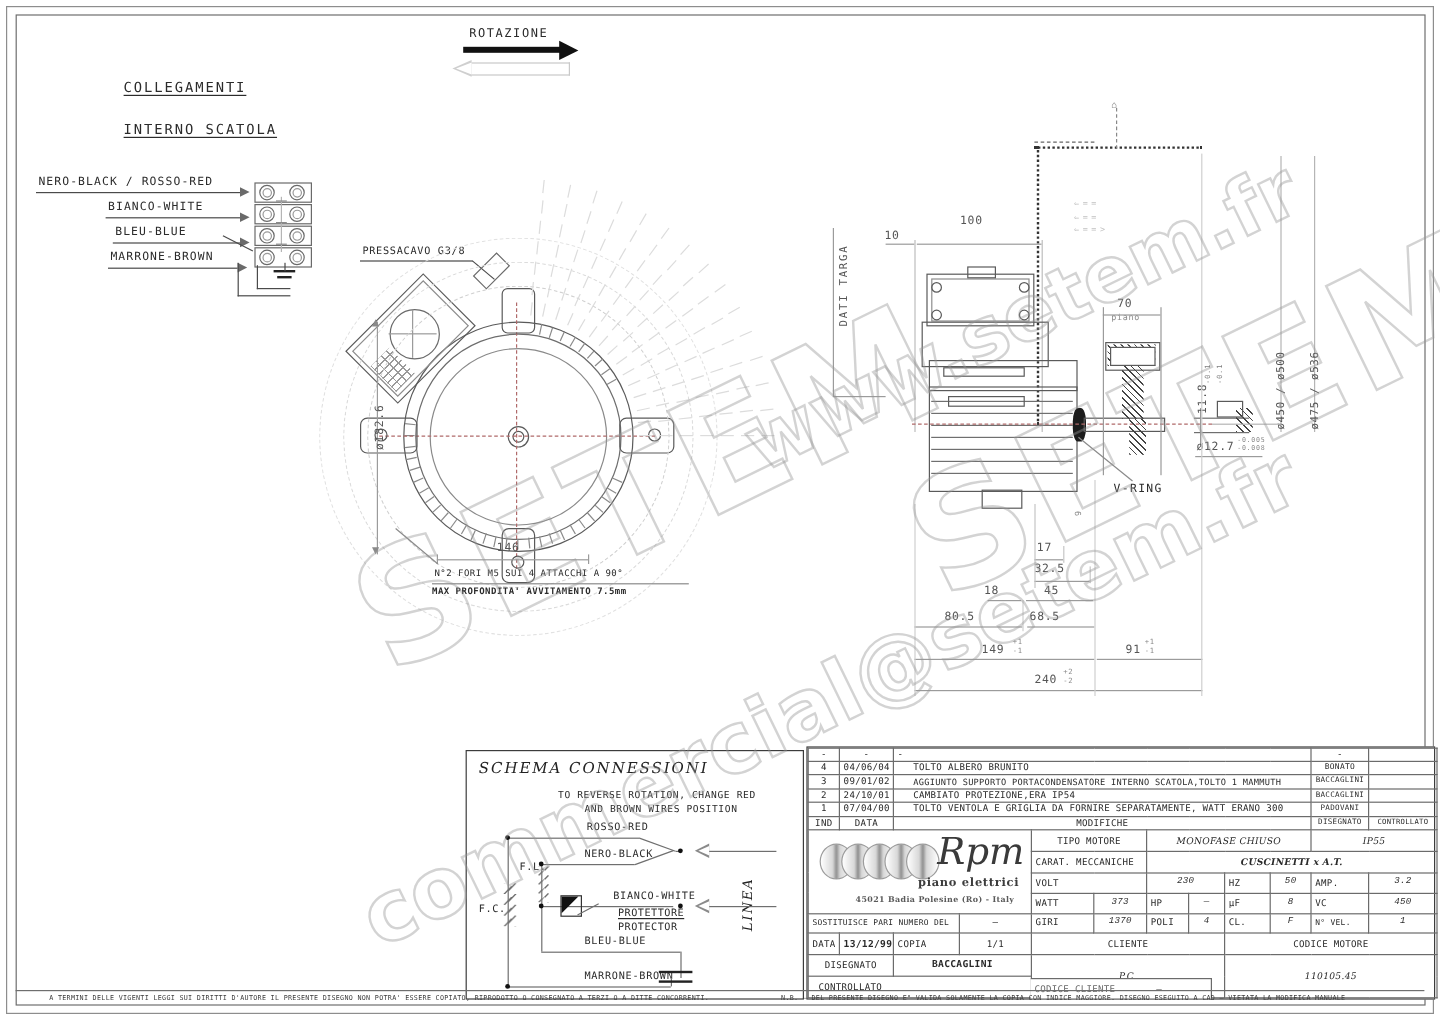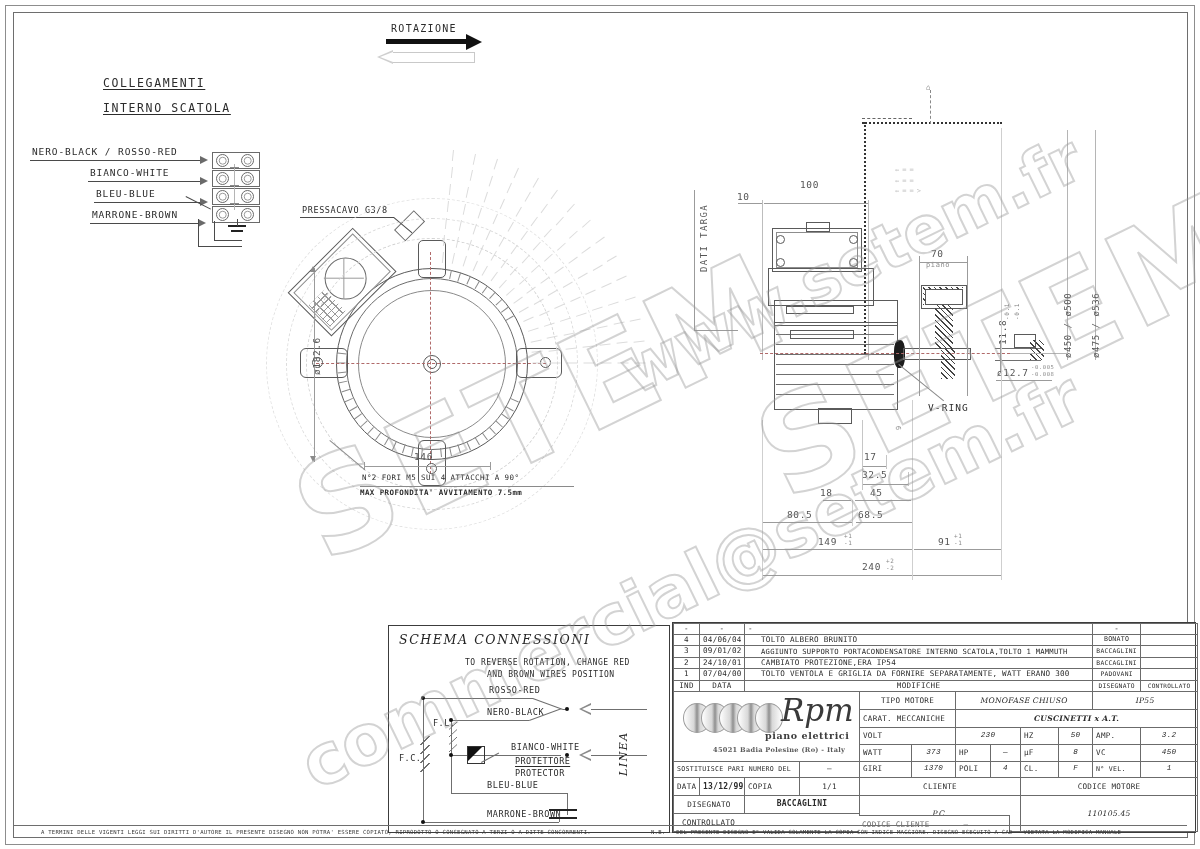--- a/index.html
+++ b/index.html
@@ -109,21 +109,21 @@
     <div>
       <div class="arr-ghost-body" style="left:392px;top:52px;width:82px;border-left:none;"></div>
       <div style="position:absolute;left:377px;top:50px;width:0;height:0;
                   border-top:7px solid transparent;border-bottom:7px solid transparent;border-right:16px solid #cfcfcf;"></div>
       <div style="position:absolute;left:380px;top:52px;width:0;height:0;
                   border-top:5px solid transparent;border-bottom:5px solid transparent;border-right:13px solid #fff;"></div>
     </div>
   </div>
 
   <div>
-    <div class="lbl big ul" style="left:103px;top:78px;">COLLEGAMENTI</div>
+    <div class="lbl big ul" style="left:103px;top:68px;">COLLEGAMENTI</div>
     <div class="lbl big ul" style="left:103px;top:103px;">INTERNO SCATOLA</div>
 
     <div class="lbl" style="left:32px;top:147px;font-size:9.5px;letter-spacing:.9px;">NERO-BLACK / ROSSO-RED</div>
     <div class="ln h" style="left:30px;top:160px;width:172px;"></div>
     <div style="position:absolute;left:200px;top:156px;width:0;height:0;border-top:4px solid transparent;border-bottom:4px solid transparent;border-left:8px solid #6a6a6a;"></div>
 
     <div class="lbl" style="left:90px;top:168px;font-size:9.5px;letter-spacing:.9px;">BIANCO-WHITE</div>
     <div class="ln h" style="left:88px;top:181px;width:114px;"></div>
     <div style="position:absolute;left:200px;top:177px;width:0;height:0;border-top:4px solid transparent;border-bottom:4px solid transparent;border-left:8px solid #6a6a6a;"></div>
 

